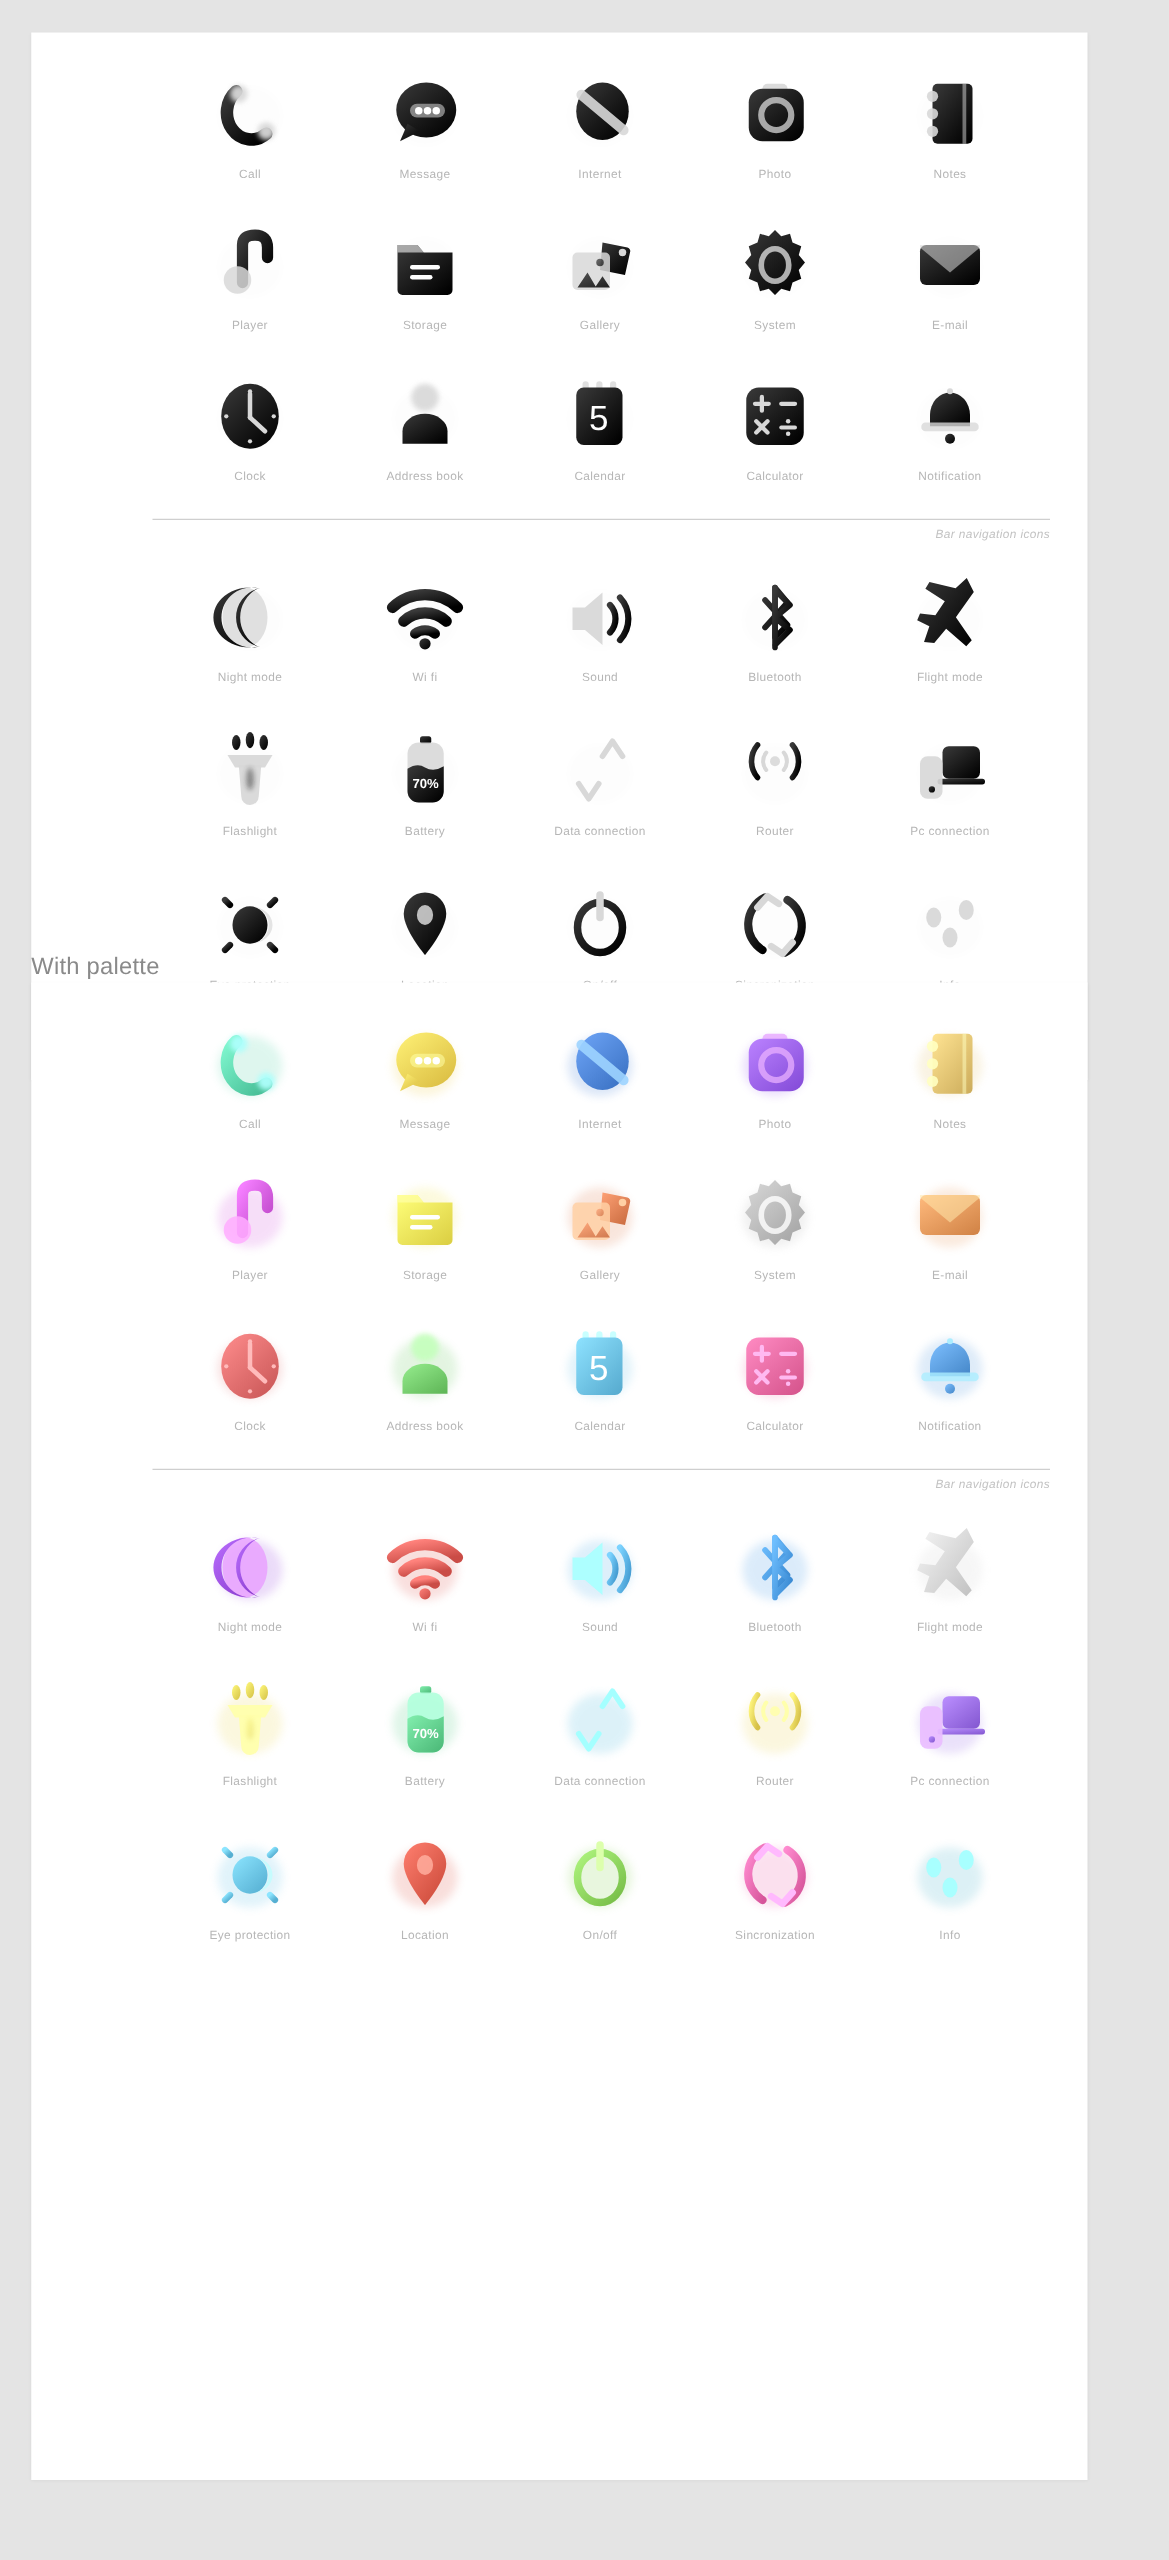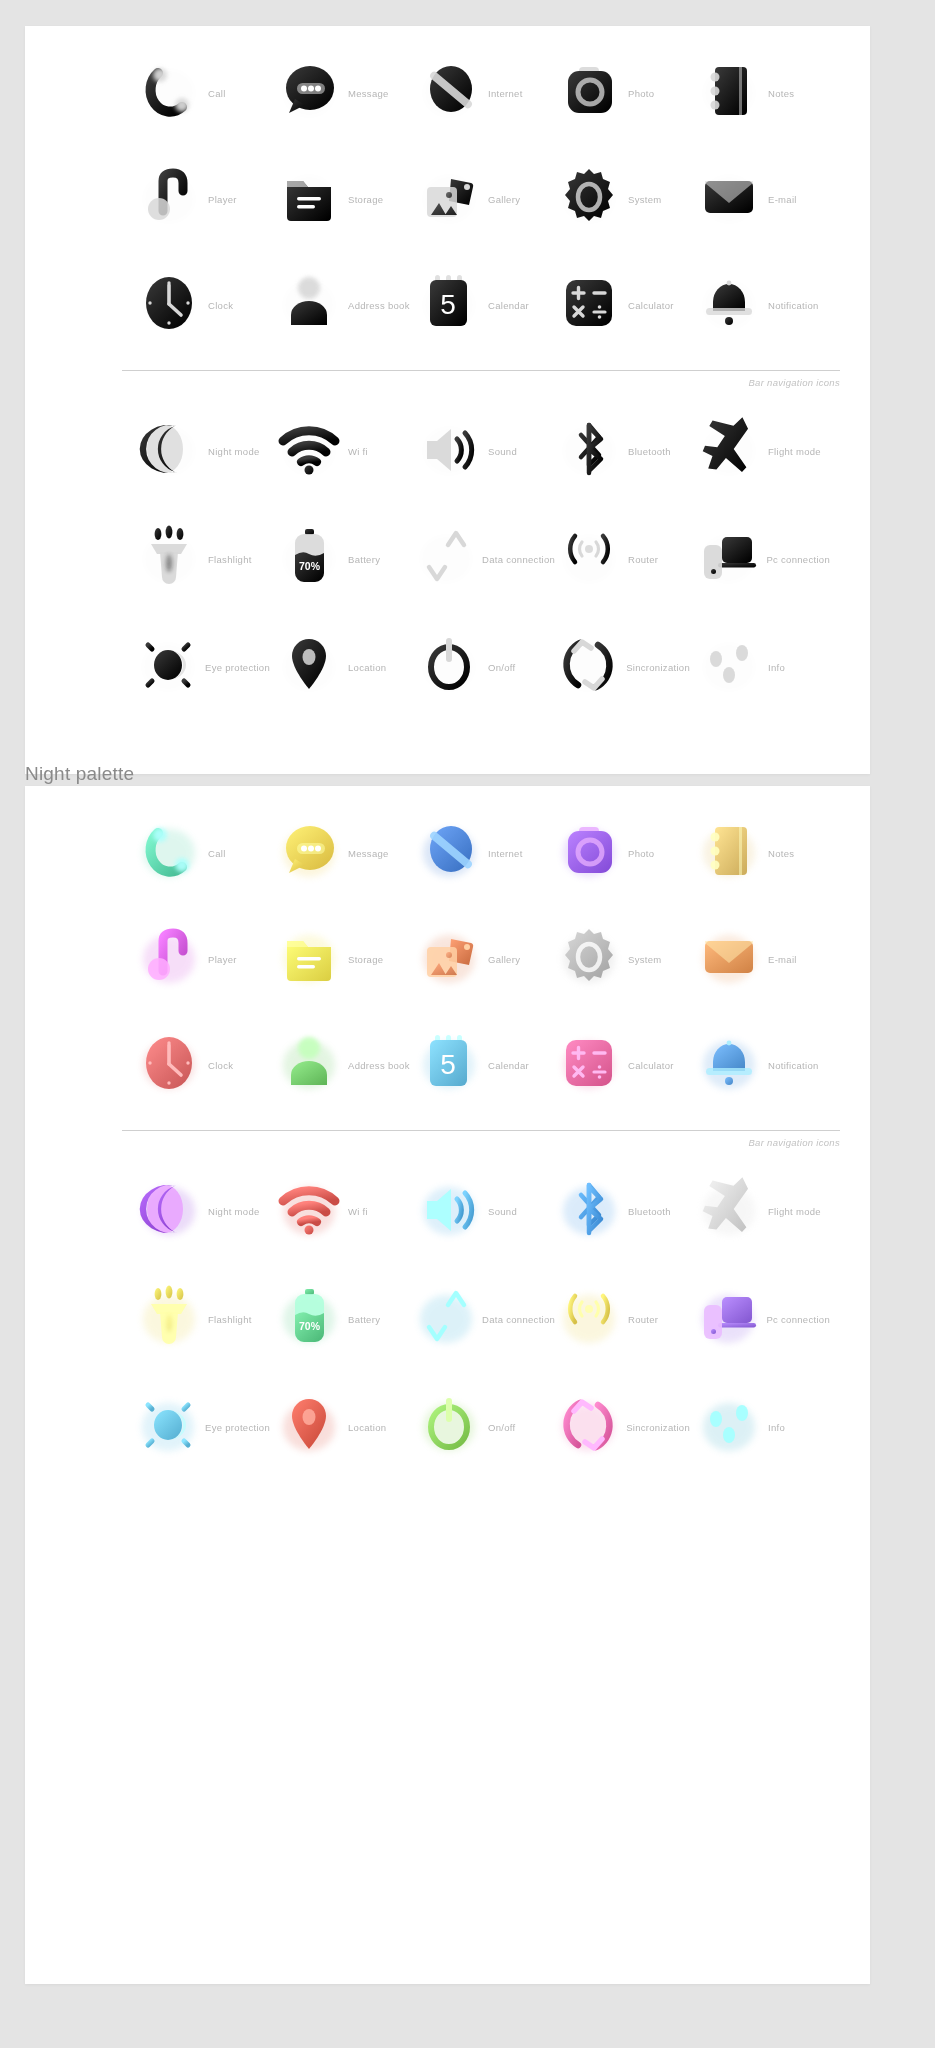--- a/index.html
+++ b/index.html
@@ -34,21 +34,21 @@
   }
   .row {
     display: flex;
     width: 100%;
     padding-left: 105px;
     box-sizing: border-box;
   }
   .cell {
     width: 140px;
     display: flex;
-    flex-direction: row;
+    flex-direction: column;
     align-items: center;
     justify-content: flex-start;
   }
   .icon-slot {
     width: 78px;
     height: 78px;
     display: flex;
     align-items: center;
     justify-content: center;
     position: relative;
@@ -823,21 +823,21 @@
                 <ellipse cx="36" cy="46" rx="6" ry="8" fill="#d8d8d8" opacity="0.95"></ellipse>
                 <ellipse cx="49" cy="24" rx="6" ry="8" fill="#d8d8d8" opacity="0.95"></ellipse>
               </svg>
             </div>
             <div class="label">Info</div>
           </div>
         </div>
       </div>
     </div>
 
-  <div class="section-title" style="top:763px;">Night palette</div>
+  <div class="section-title" style="top:763px;">With palette</div>
   <div class="panel" id="panel-palette" style="top: 786px; min-height: 1198px;">
       <div style="padding: 26px 0px 40px;">
         <div class="row" style="margin-bottom: 28px;">
           <div class="cell">
             <div class="icon-slot">
               <svg viewBox="0 0 72 72" width="72" height="72">
                 <defs>
                   <linearGradient id="g30" x1="0" y1="0" x2="0.9" y2="1">
                     <stop offset="0%" stop-color="#7ff6ce"></stop>
                     <stop offset="100%" stop-color="#49c098"></stop>

